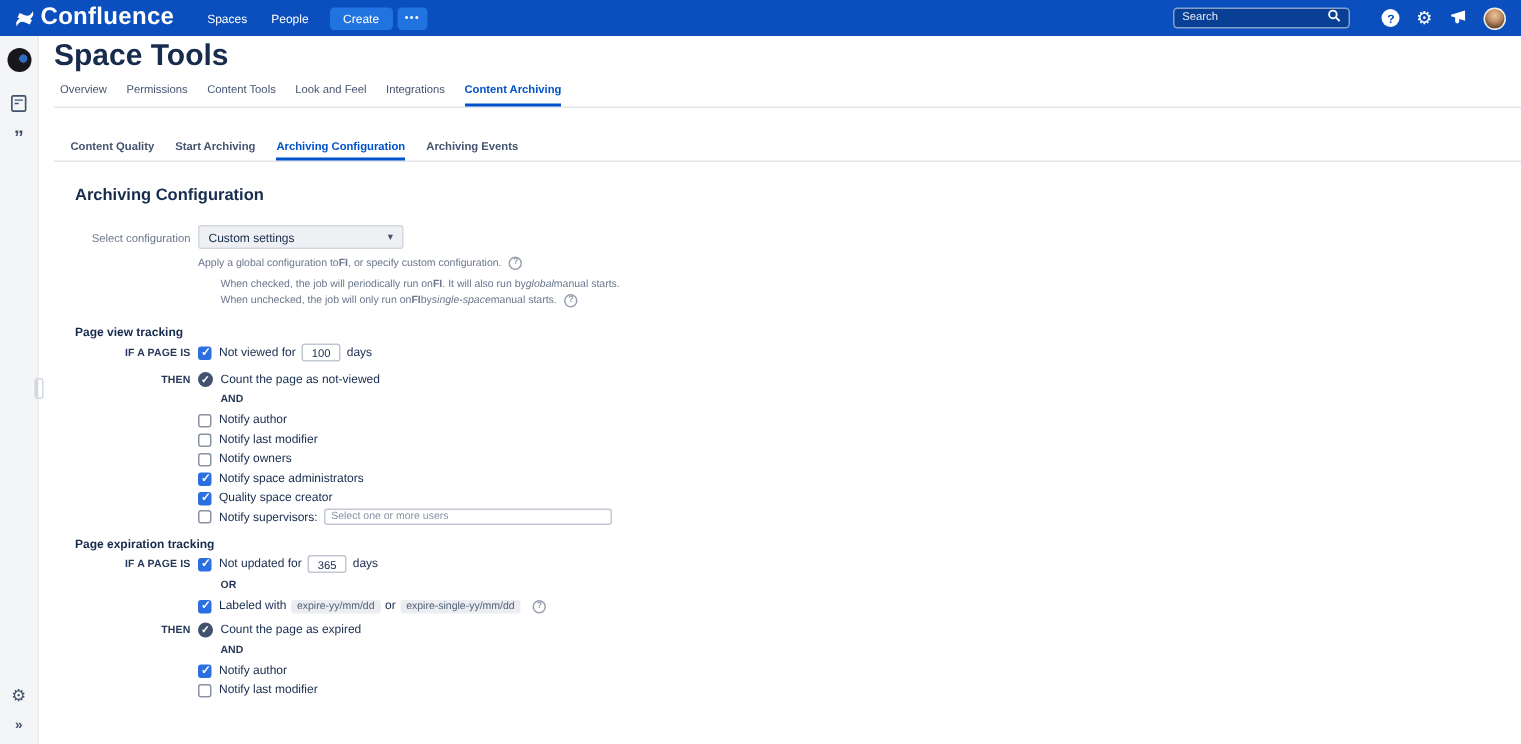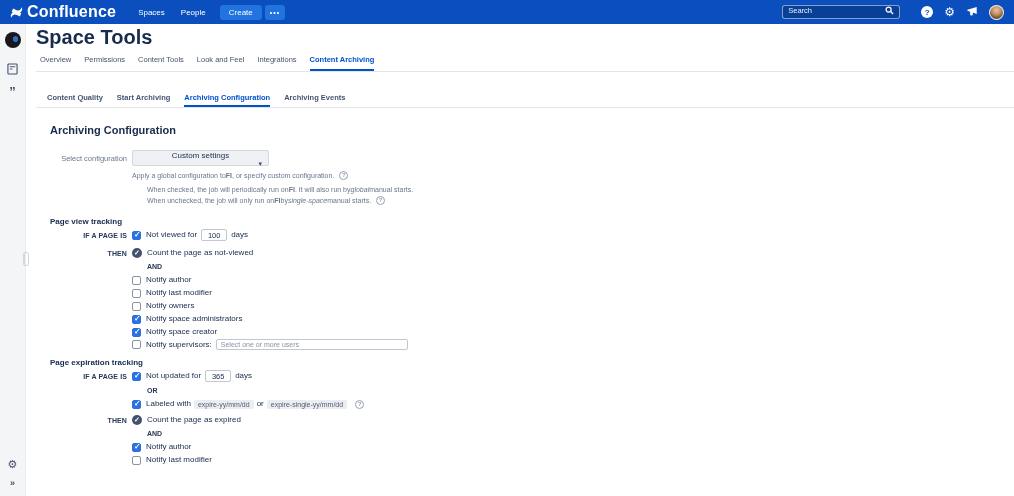--- a/index.html
+++ b/index.html
@@ -75,21 +75,21 @@
   .lbl { width:91px; flex-shrink:0; text-align:right; margin-right:5px;
     color:#6b778c; font-size:7.5px; }
   .lbl.strong { color:#253858; font-weight:700; font-size:7px; letter-spacing:.1px; }
   .sechead { font-size:8px; font-weight:700; color:#172b4d; margin:11px 0 0 14px;
     line-height:10px; }
   .indent { margin-left:111px; }
   .tok { font-size:7px; font-weight:700; color:#253858; line-height:10px; }
 
   .dropdown { width:137px; height:16px; background:#eef0f3; border:1px solid #d3d7de;
     border-radius:2px; display:flex; align-items:center; padding:0 6px; font-size:8px;
-    cursor:pointer;flex-direction:column; }
+    cursor:pointer; }
   .caret { margin-left:auto; font-size:7px; color:#42526e; }
 
   .helper { font-size:7px; color:#6b778c; line-height:11px; display:flex; align-items:center; }
   .helper b, .desc b { font-weight:700; }
   .desc { font-size:7px; color:#6b778c; line-height:11px; display:flex; align-items:center; }
   .desc i, .helper i { font-style:italic; }
 
   .cb { width:9px; height:9px; border:1px solid #8993a4; border-radius:2px;
     background:#fff; margin-right:5px; flex-shrink:0; position:relative; cursor:pointer; }
   .cb.checked { background:#2b6fe0; border-color:#2b6fe0; }
@@ -264,21 +264,21 @@
         <span class="cblabel">Notify owners</span>
       </div>
       <div class="row mt3">
         <span class="lbl"></span>
         <span class="cb checked"></span>
         <span class="cblabel">Notify space administrators</span>
       </div>
       <div class="row mt3">
         <span class="lbl"></span>
         <span class="cb checked"></span>
-        <span class="cblabel">Notify space creator</span>
+        <span class="cblabel">Quality space creator</span>
       </div>
       <div class="row mt2">
         <span class="lbl"></span>
         <span class="cb"></span>
         <span class="cblabel">Notify supervisors:</span>
         <span class="userbox">Select one or more users</span>
       </div>
 
       <div class="sechead mt8">Page expiration tracking</div>
       <div class="row mt2">

